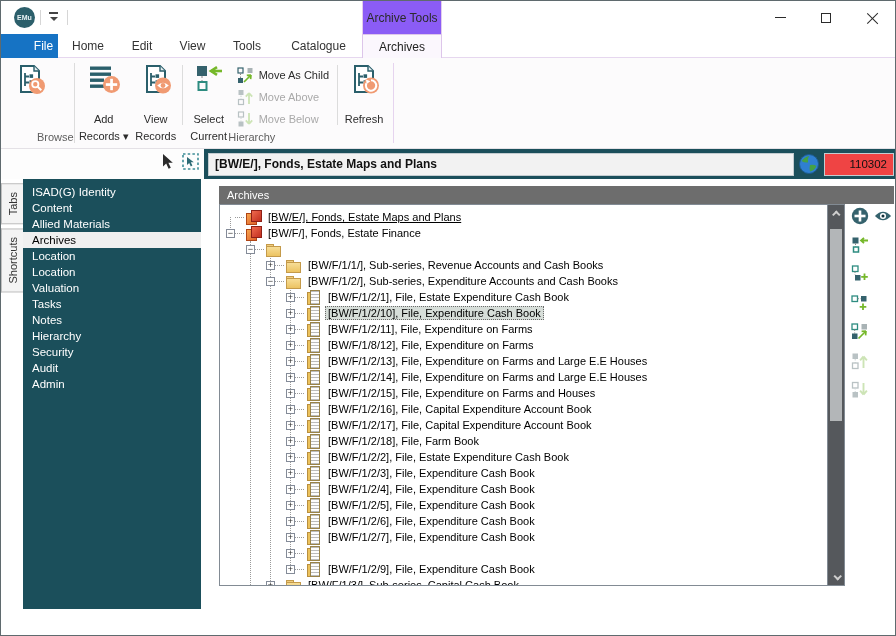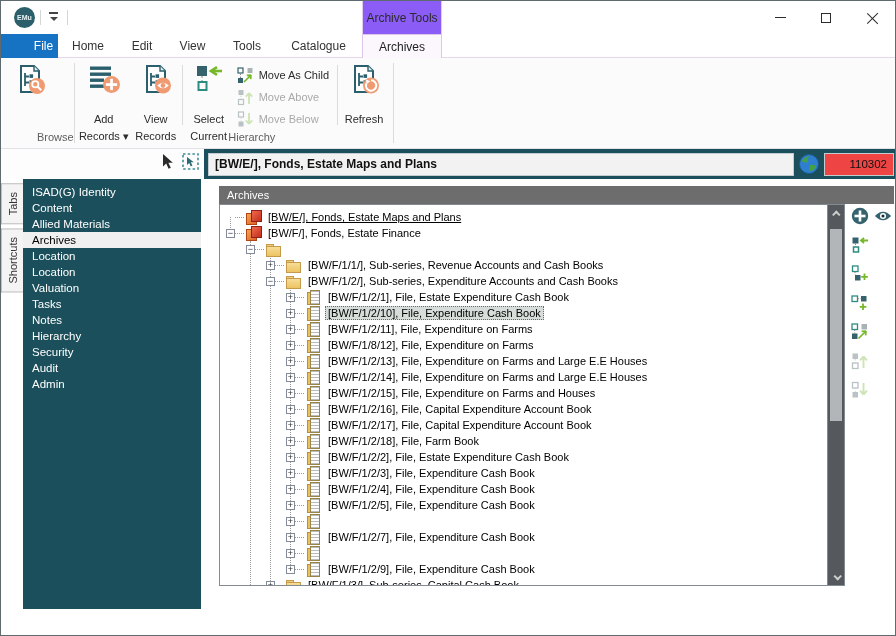--- a/index.html
+++ b/index.html
@@ -463,20 +463,21 @@
             <span class="texp">+</span>
             <span class="tdots"></span>
             <span class="ticon file"></span>
             <span class="tlabel">[BW/F/1/2/5], File, Expenditure Cash Book</span>
           </div>
           <div class="trow">
             <span class="tind" style="width: 66px;"></span>
             <span class="texp">+</span>
             <span class="tdots"></span>
             <span class="ticon file"></span>
+            <span class="tlabel">[BW/F/1/2/6], File, Expenditure Cash Book</span>
           </div>
           <div class="trow">
             <span class="tind" style="width: 66px;"></span>
             <span class="texp">+</span>
             <span class="tdots"></span>
             <span class="ticon file"></span>
             <span class="tlabel">[BW/F/1/2/7], File, Expenditure Cash Book</span>
           </div>
           <div class="trow">
             <span class="tind" style="width: 66px;"></span>

